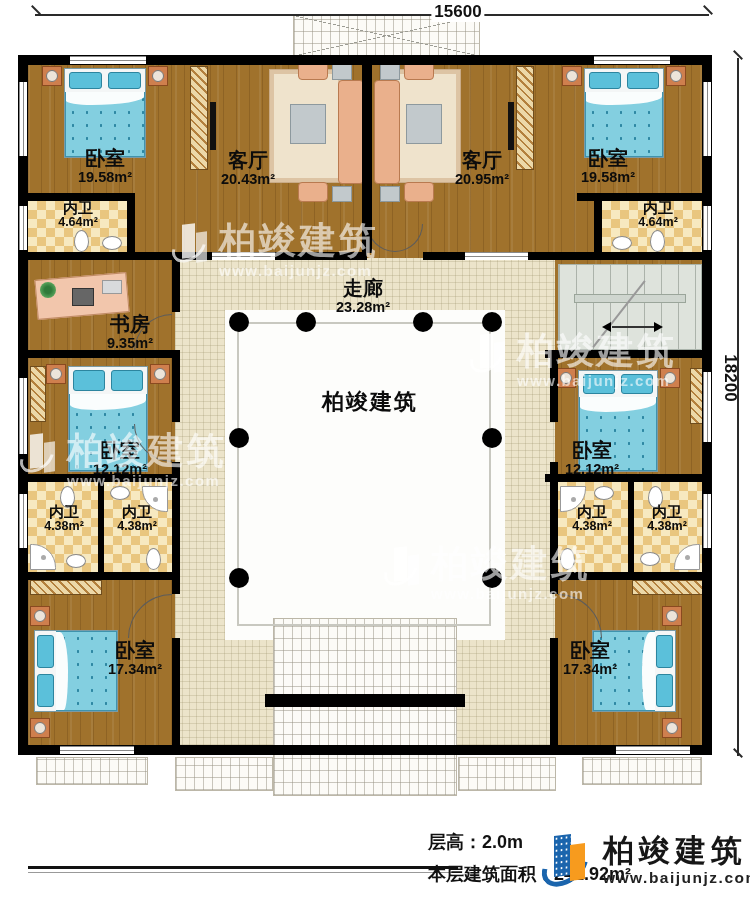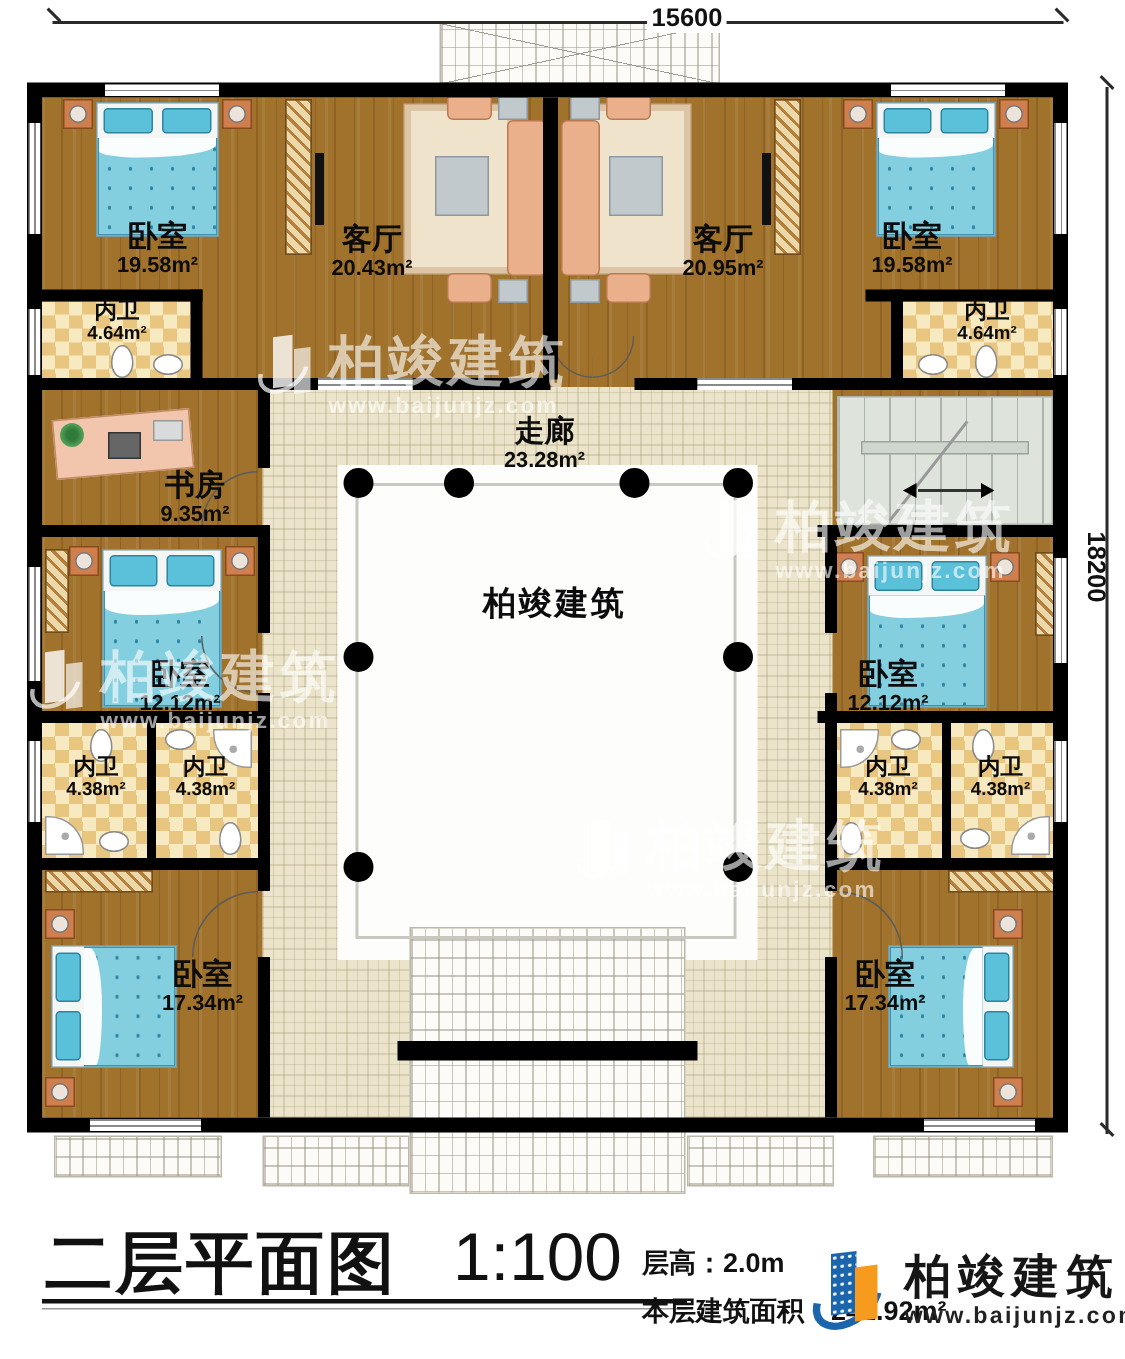--- a/index.html
+++ b/index.html
@@ -422,22 +422,20 @@
   <div class="abs dimline" style="left:35px;top:14px;width:674px;height:2px;"></div>
   <div class="abs dimtick" style="left:30px;top:9px;width:12px;height:2px;"></div>
   <div class="abs dimtick" style="left:702px;top:9px;width:12px;height:2px;"></div>
   <div class="abs dimtext" style="left:458px;top:2px;transform:translateX(-50%);">15600</div>
 
   <div class="abs dimline" style="left:737px;top:58px;width:2px;height:698px;"></div>
   <div class="abs dimtick" style="left:732px;top:54px;width:12px;height:2px;"></div>
   <div class="abs dimtick" style="left:732px;top:752px;width:12px;height:2px;"></div>
   <div class="abs dimtext" style="left:700px;top:368px;width:60px;text-align:center;transform:rotate(90deg);background:transparent;">18200</div>
 
-  <div class="abs tb-title" style="left:30px;top:812px;">二层平面图</div>
-  <div class="abs tb-scale" style="left:302px;top:812px;">1:100</div>
   <div class="abs" style="left:28px;top:866px;width:430px;height:3px;background:#111;"></div>
   <div class="abs" style="left:28px;top:872px;width:430px;height:1px;background:#999;"></div>
   <div class="abs tb-note" style="left:428px;top:830px;">层高：2.0m</div>
   <div class="abs tb-note" style="left:428px;top:862px;">本层建筑面积：241.92m²</div>
 
   <div class="abs logo" style="left:540px;top:833px;">
     <div class="logo-icon">
       <div class="li-sw"></div>
       <div class="li-b1"></div>
       <div class="li-b2"></div>

